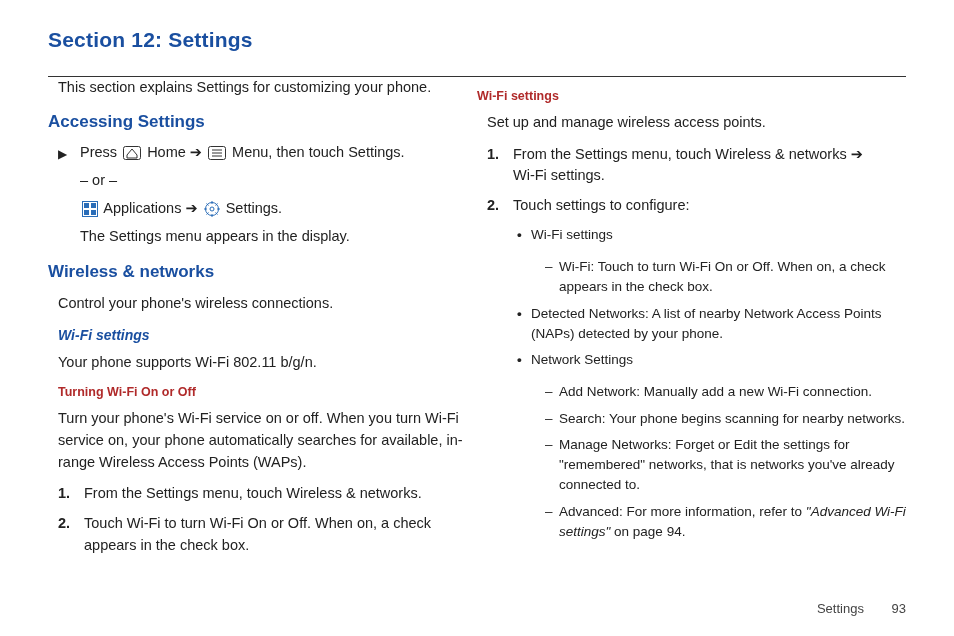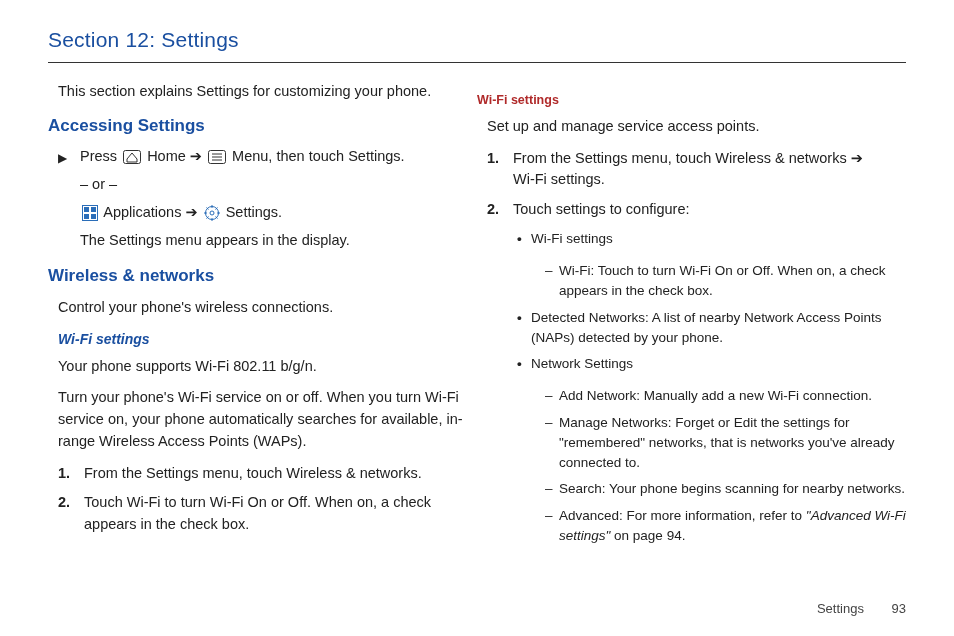--- a/index.html
+++ b/index.html
@@ -8,25 +8,24 @@
     height: 636px;
     background: #fff;
     font-family: Arial, Helvetica, sans-serif;
     color: #222;
     position: relative;
     padding: 28px 48px 0 48px;
   }
   .section-title {
     color: #1a4fa0;
     font-size: 21px;
-    font-weight: 400;
+    font-weight: 700;
     letter-spacing: 0.2px;
     border-bottom: 1.5px solid #333;
-    padding-bottom: 10px;
-    margin-bottom: 18px;
+    padding-bottom: 24px;
     font-stretch: condensed;
   }
   .columns {
     display: flex;
   }
   .col { width: 50%; font-size: 14.5px; line-height: 1.5; }
   .intro { margin: 0 0 10px 10px; }
   .h2 {
     color: #1a4fa0;
     font-size: 17px;
@@ -148,41 +147,42 @@
         </div>
       </div>
     </div>
 
     <h2 class="h2">Wireless &amp; networks</h2>
     <p class="para">Control your phone's wireless connections.</p>
 
     <h3 class="h3-ital">Wi-Fi settings</h3>
     <p class="para">Your phone supports Wi-Fi 802.11 b/g/n.</p>
 
+    <h4 class="h4-red">Turning Wi-Fi On or Off</h4>
     <p class="para">Turn your phone's Wi-Fi service on or off. When you turn Wi-Fi service on, your phone automatically searches for available, in-range Wireless Access Points (WAPs).</p>
 
     <ol class="num">
       <li>
         <span class="n">1.</span>
         <span class="b-body b-wrap">
           <span>From the </span><span class="b">Settings</span><span> menu, touch </span><span class="b">Wireless &amp; networks</span><span>.</span>
         </span>
       </li>
       <li>
         <span class="n">2.</span>
         <span>
           <span>Touch </span><span class="b">Wi-Fi</span><span> to turn Wi-Fi On or Off. When on, a check appears in the check box.</span>
         </span>
       </li>
     </ol>
   </div>
 
   <div class="col">
     <h4 class="h4-red" style="margin-left:0">Wi-Fi settings</h4>
-    <p class="para">Set up and manage service access points.</p>
+    <p class="para">Set up and manage wireless access points.</p>
 
     <ol class="num">
       <li>
         <span class="n">1.</span>
         <span>
           <span>From the </span><span class="b">Settings</span><span> menu, touch </span><span class="b">Wireless &amp; networks</span><span> ➔ </span><br><span class="b">Wi-Fi settings</span><span>.</span>
         </span>
       </li>
       <li>
         <span class="n">2.</span>
@@ -195,22 +195,22 @@
                 <li><span class="b">Wi-Fi</span><span>: Touch to turn Wi-Fi On or Off. When on, a check appears in the check box.</span></li>
               </ul>
             </li>
             <li class="cond">
               <span class="b">Detected Networks</span><span>: A list of nearby Network Access Points (NAPs) detected by your phone.</span>
             </li>
             <li class="cond">
               <span class="b">Network Settings</span>
               <ul class="dash" style="margin-top:12px">
                 <li><span class="b">Add Network</span><span>: Manually add a new Wi-Fi connection.</span></li>
+                <li><span class="b">Search</span><span>: Your phone begins scanning for nearby networks.</span></li>
                 <li><span class="b">Manage Networks</span><span>: Forget or Edit the settings for "remembered" networks, that is networks you've already connected to.</span></li>
-                <li><span class="b">Search</span><span>: Your phone begins scanning for nearby networks.</span></li>
                 <li><span class="b">Advanced</span><span>: For more information, refer to </span><span class="ref-ital">"Advanced Wi-Fi settings"</span><span> on page 94.</span></li>
               </ul>
             </li>
           </ul>
         </span>
       </li>
     </ol>
   </div>
 </div>
 

